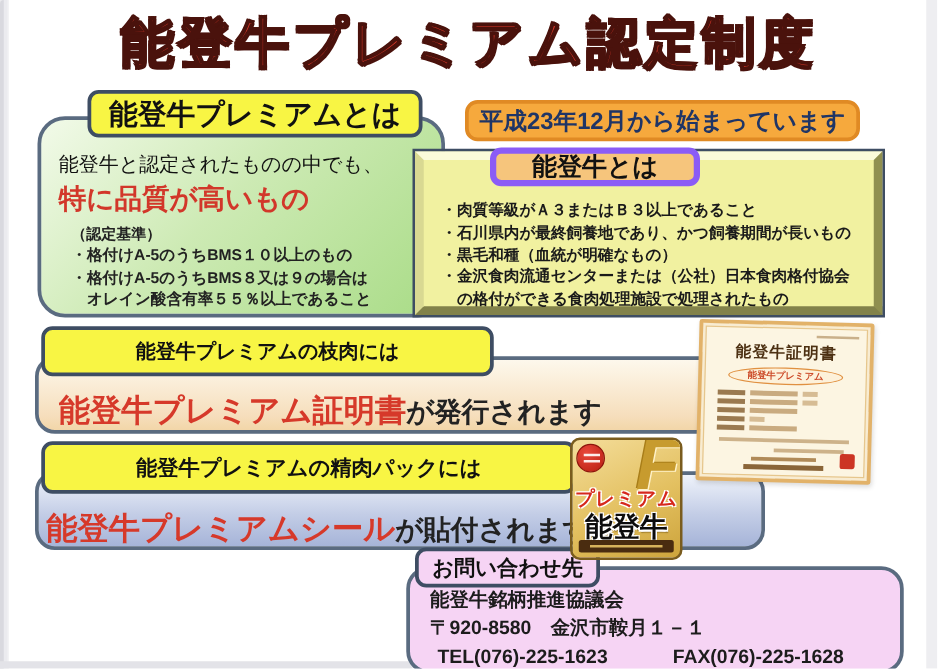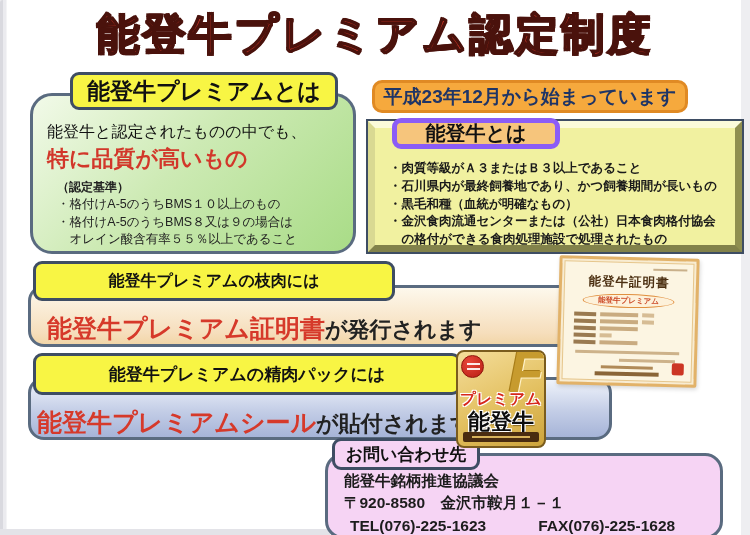--- a/index.html
+++ b/index.html
@@ -34,33 +34,33 @@
   .premium-tab { left:38px; top:72px; width:268px; height:38px; font-size:23px;margin-left:32px; }
   .premium-body {
     position:absolute; left:30px; top:93px; width:326px; height:161px;
     background:linear-gradient(135deg,#f2fae9 0%,#cdeab4 45%,#a9dc87 100%);
     border:3px solid #5a6b80; border-radius:22px;
     padding:24px 10px 0 14px;
   }
   .premium-line1 { font-size:16px; font-weight:400; color:#111; margin-top:2px; }
   .premium-line2 { font-size:22px; font-weight:800; color:#d2372a; margin-top:1px; }
   .criteria-label { font-size:12px; font-weight:600; color:#222; margin:5px 0 0 10px; }
-  .criteria-line  { font-size:12.5px; font-weight:400; color:#222; margin-left:10px; line-height:1.4; }
+  .criteria-line  { font-size:12.5px; font-weight:700; color:#222; margin-left:10px; line-height:1.4; }
 
   
   .start-banner {
     position:absolute; left:372px; top:80px; width:316px; height:33px;
     background:#f6a93d; border:3px solid #e08a24; border-radius:10px;
     display:flex; align-items:center; justify-content:center;
     font-size:19px; font-weight:800; color:#1f3566;
   }
 
   
   .notogyu-box {
-    position:absolute; left:368px; top:121px; width:374px; height:131px;
+    position:absolute; left:332px; top:121px; width:374px; height:131px;
     background:#f1f1a0;
     border:7px solid; border-color:#fbfbda #8f8f50 #82824a #d9d992;
     outline:2px solid #3e4d63;
     padding:32px 8px 0 14px;
   }
   .notogyu-tab {
     left:392px; top:118px; width:168px; height:31px;
     background:#f6c57c; border:5px solid #8b5cf6; font-size:20px; font-weight:700;
   }
   .notogyu-line { font-size:12.5px; font-weight:600; color:#1a1a1a; line-height:1.42; }

